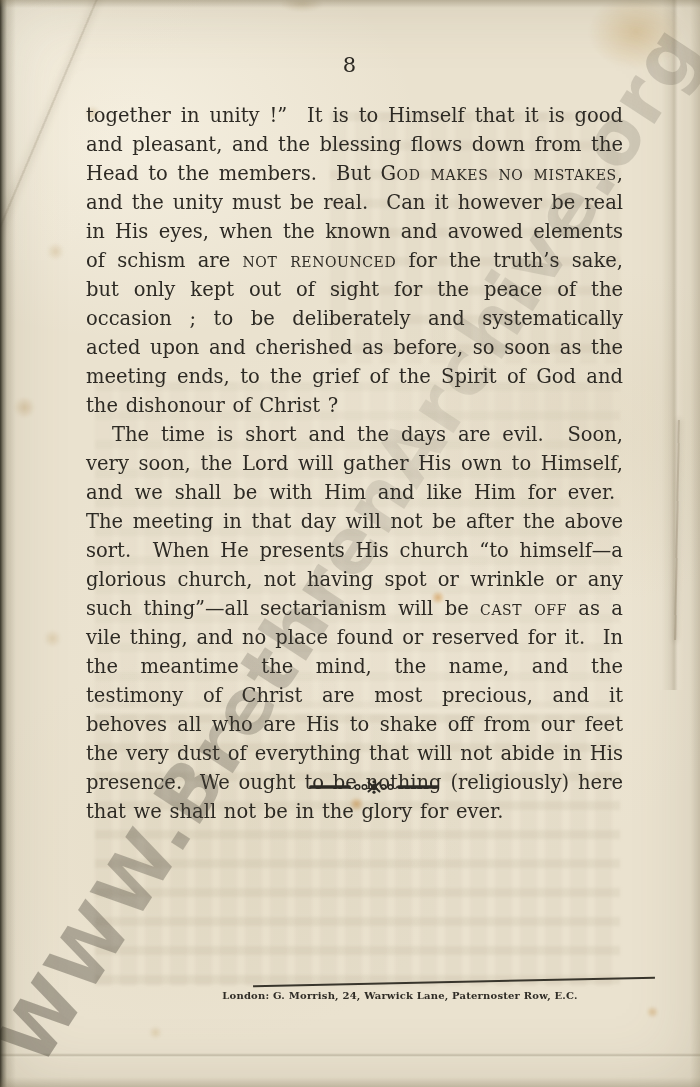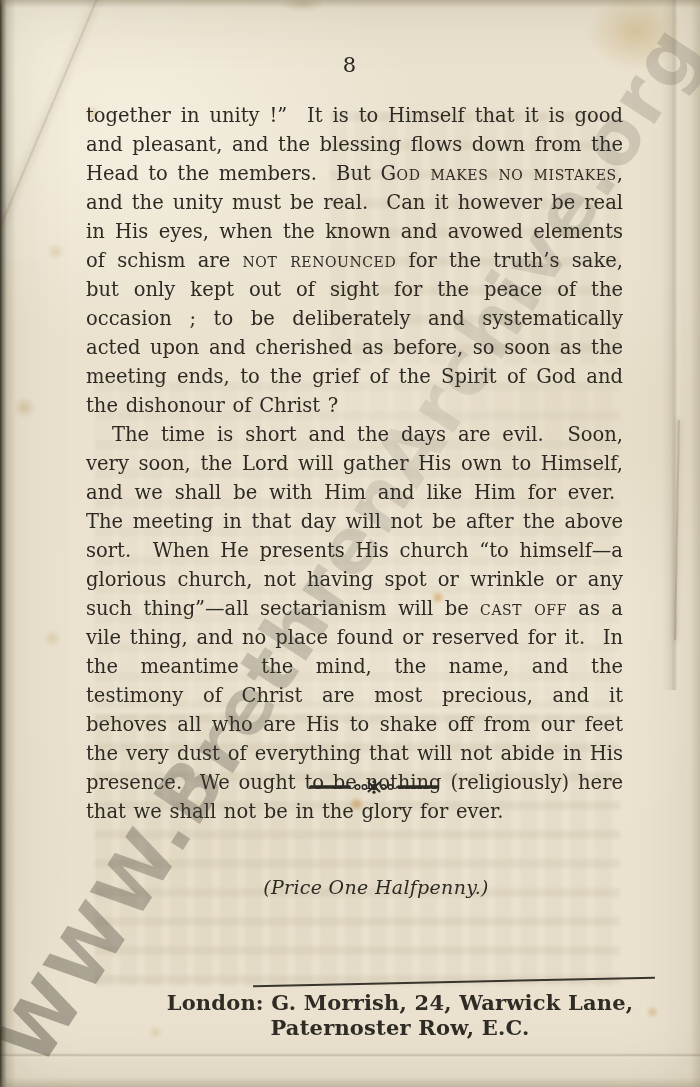--- a/index.html
+++ b/index.html
@@ -82,21 +82,21 @@
   .para{margin:0;text-align:justify;font-size:19.5px;line-height:29px;word-spacing:1.5px;color:#2d2a24;}
   .para + .para{text-indent:26px;}
   .italic{}
   .smallcaps{font-variant:small-caps;letter-spacing:0.6px;}
   .divider{position:absolute;left:50%;top:779px;transform:translateX(-50%);margin-left:24px;z-index:3;}
   .price-line{position:absolute;left:0;right:0;top:876px;text-align:center;z-index:3;
     font-style:italic;font-size:19px;padding-left:52px;letter-spacing:0.3px;}
   .imprint-rule{position:absolute;left:253px;top:981px;width:402px;height:2px;z-index:3;
     background:#38352c;transform:rotate(-1.2deg);}
   .imprint{position:absolute;left:110px;top:990px;width:580px;text-align:center;z-index:3;
-    font-weight:bold;font-size:21px;letter-spacing:0.2px;color:#2f2c26;}
+    font-weight:bold;font-size:10px;letter-spacing:0.2px;color:#2f2c26;}
 </style>
 </head>
 <body>
 
 <div class="page">
 
   <div class="fold-corner"></div>
   <div class="fold-line"></div>
   <div class="crease-bottom"></div>
   <div class="crease-right"></div>
@@ -133,21 +133,20 @@
       <circle cx="65" cy="8" r="3.1" stroke="none"></circle>
       <circle cx="65" cy="2.8" r="1.6" stroke="none"></circle>
       <circle cx="65" cy="13.2" r="1.6" stroke="none"></circle>
       <path d="M70.5 3.5 L65.5 8 L70.5 12.5" fill="none" stroke-width="2" stroke-linecap="round"></path>
       <circle cx="74.5" cy="8" r="2.3" fill="none" stroke-width="1.5"></circle>
       <circle cx="81.5" cy="8" r="2.3" fill="none" stroke-width="1.5"></circle>
       <rect x="88" y="6.2" width="42" height="3.6" rx="1.8" stroke="none"></rect>
     </g>
   </svg>
 
-  <div class="price-line">(Price One Halfpenny.)</div>
 
   <div class="imprint-rule"></div>
   <div class="imprint">London: G. Morrish, 24, Warwick Lane, Paternoster Row, E.C.</div>
 
   <div class="edge-left"></div>
   <div class="edge-top"></div>
   <div class="edge-bottom"></div>
   <div class="edge-right"></div>
 </div>
 

